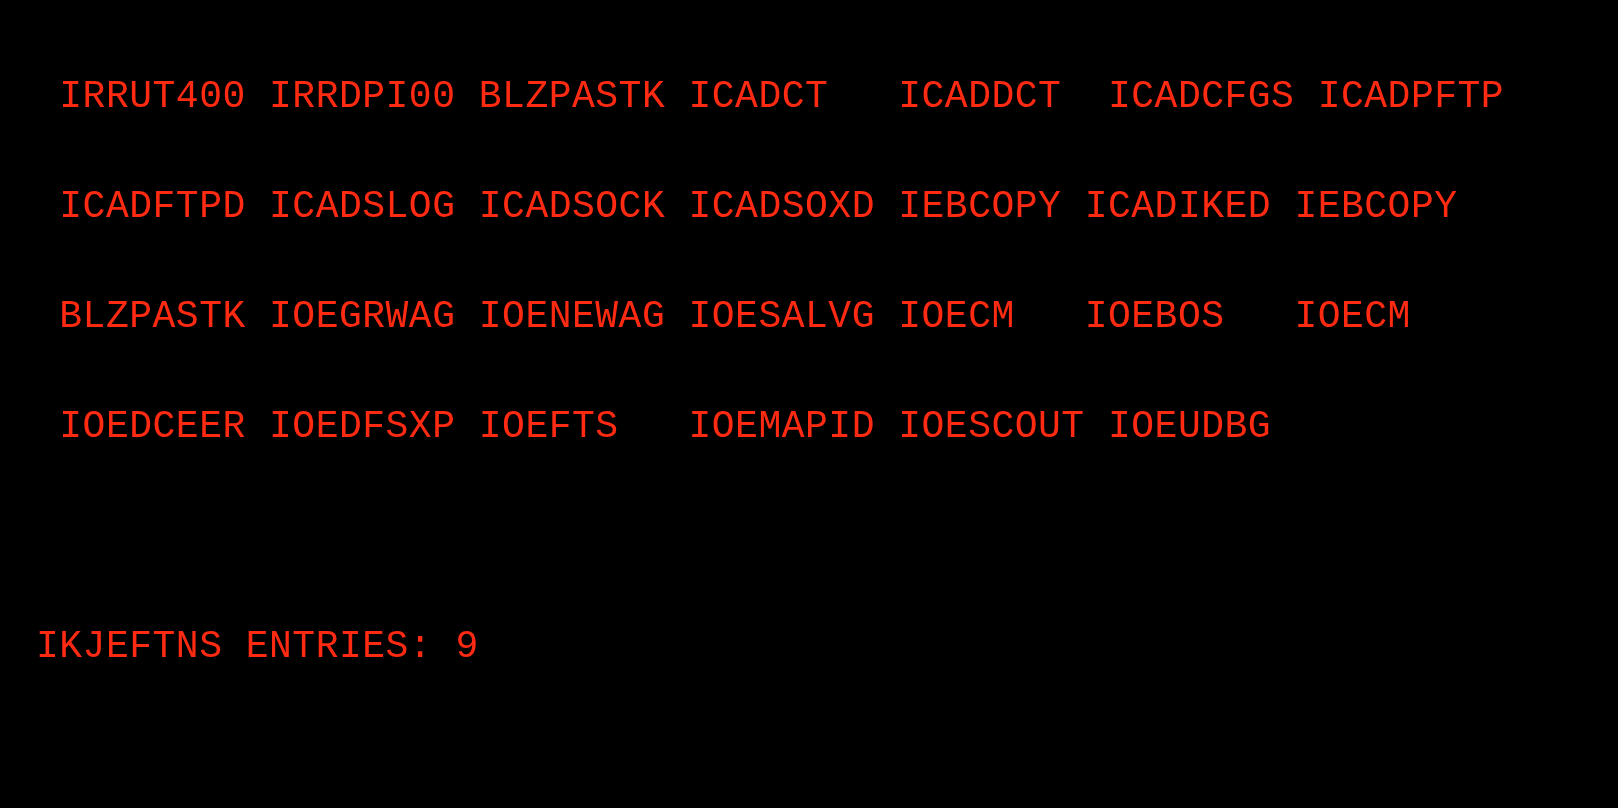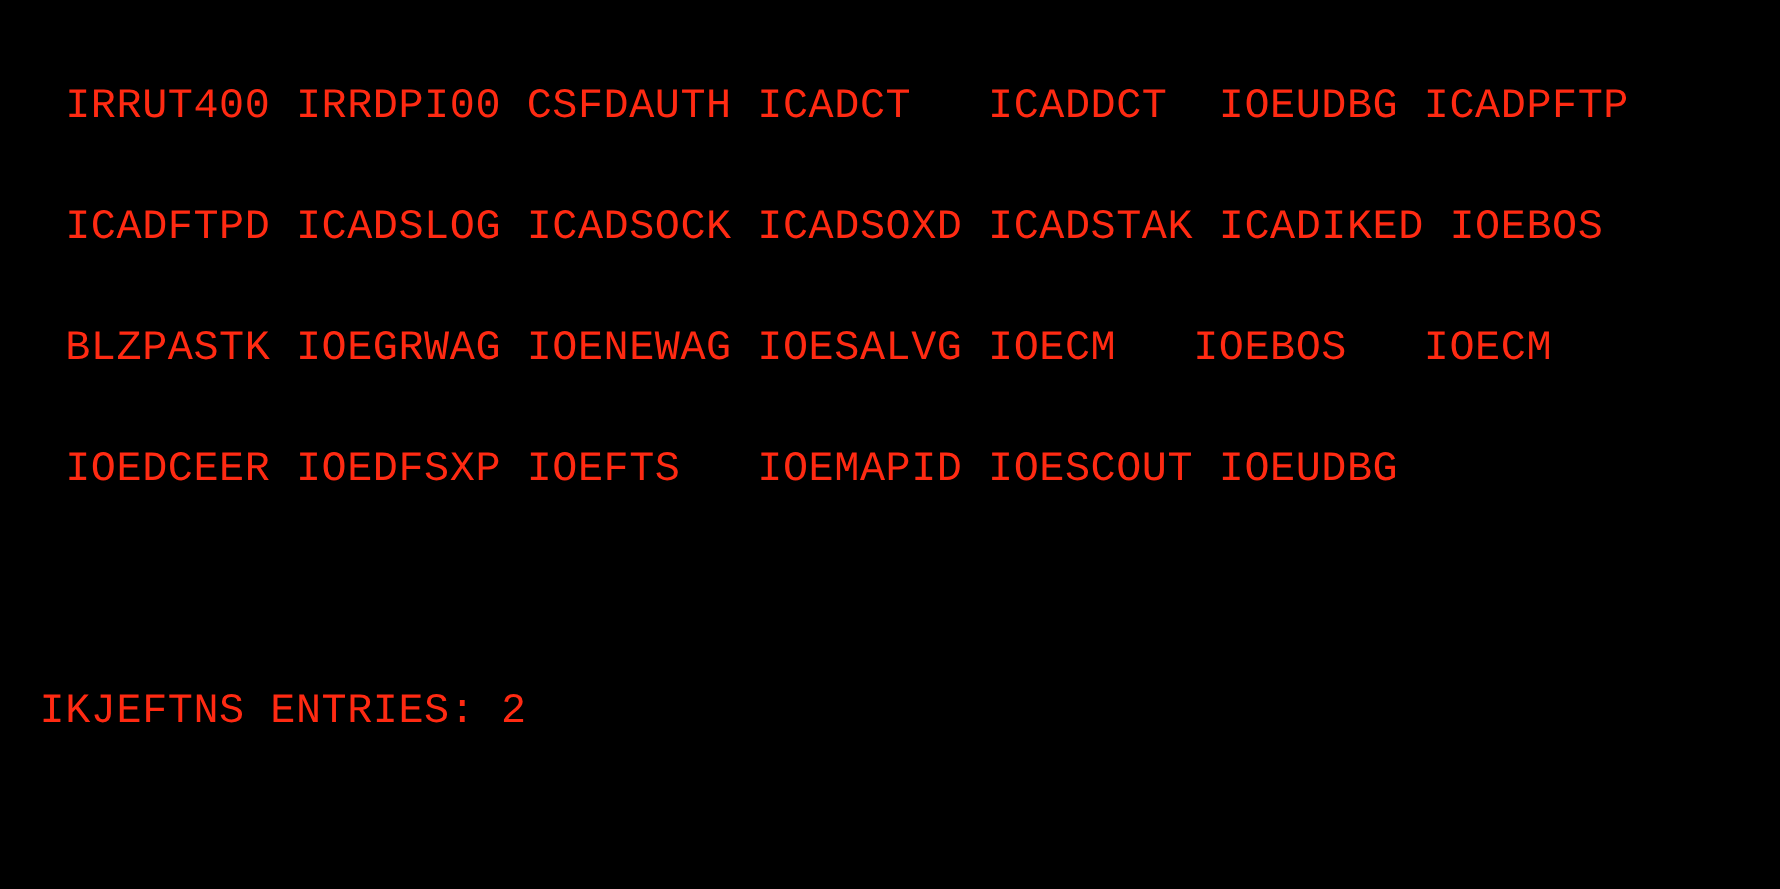--- a/index.html
+++ b/index.html
@@ -18,31 +18,31 @@
     white-space:pre;
     padding:14px 0 0 36px;
     letter-spacing:0.5px;
     font-weight:500;
   }
 </style>
 </head>
 <body>
 
 <div class="screen">
-<span> IRRUT400 IRRDPI00 CSFDAUTH ICADCT   ICADDCT  IOEUDBG ICADPFTP
+<span> IRRUT400 IRRDPI00 BLZPASTK ICADCT   ICADDCT  ICADCFGS ICADPFTP
 </span>
-<span> ICADFTPD ICADSLOG ICADSOCK ICADSOXD ICADSTAK ICADIKED IOEBOS
+<span> ICADFTPD ICADSLOG ICADSOCK ICADSOXD IEBCOPY ICADIKED IEBCOPY
 </span>
 <span> BLZPASTK IOEGRWAG IOENEWAG IOESALVG IOECM   IOEBOS   IOECM
 </span>
 <span> IOEDCEER IOEDFSXP IOEFTS   IOEMAPID IOESCOUT IOEUDBG
 </span>
 <span>
 </span>
-<span>IKJEFTNS ENTRIES: 2
+<span>IKJEFTNS ENTRIES: 9
 </span>
 <span>
 </span>
 
 <span>
 </span>
 
 <span>
 </span>
 

